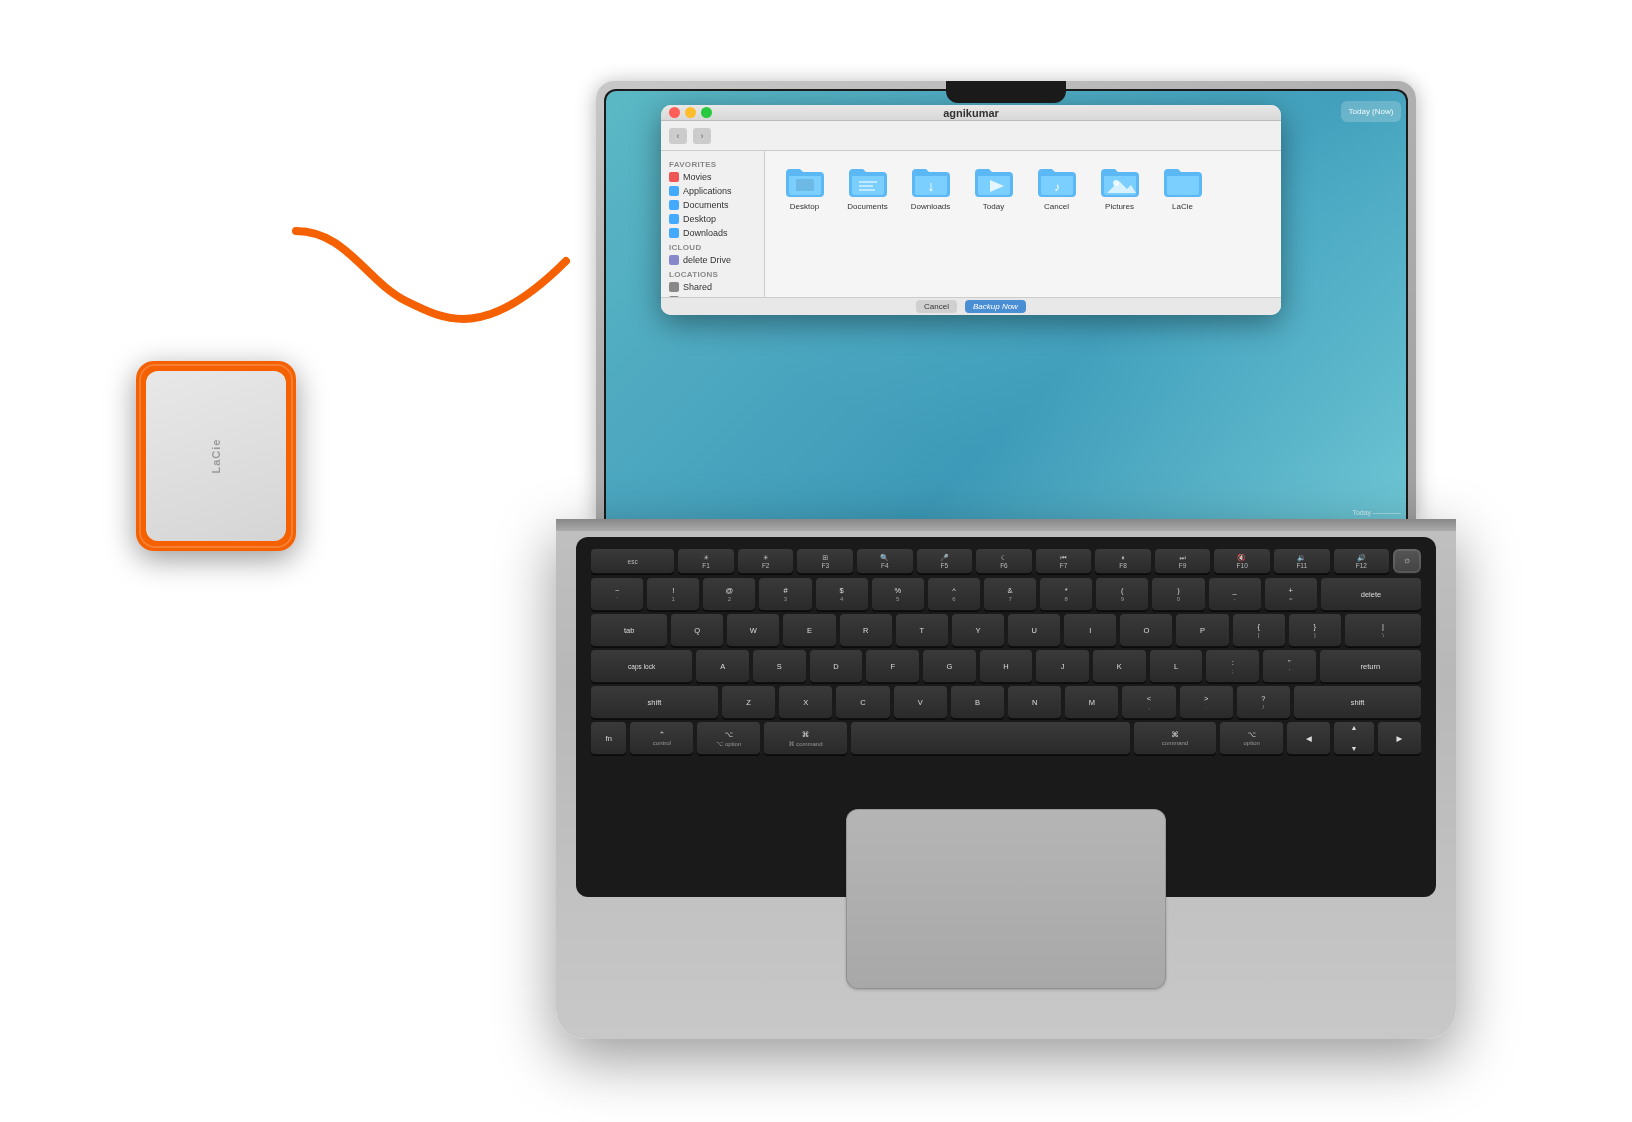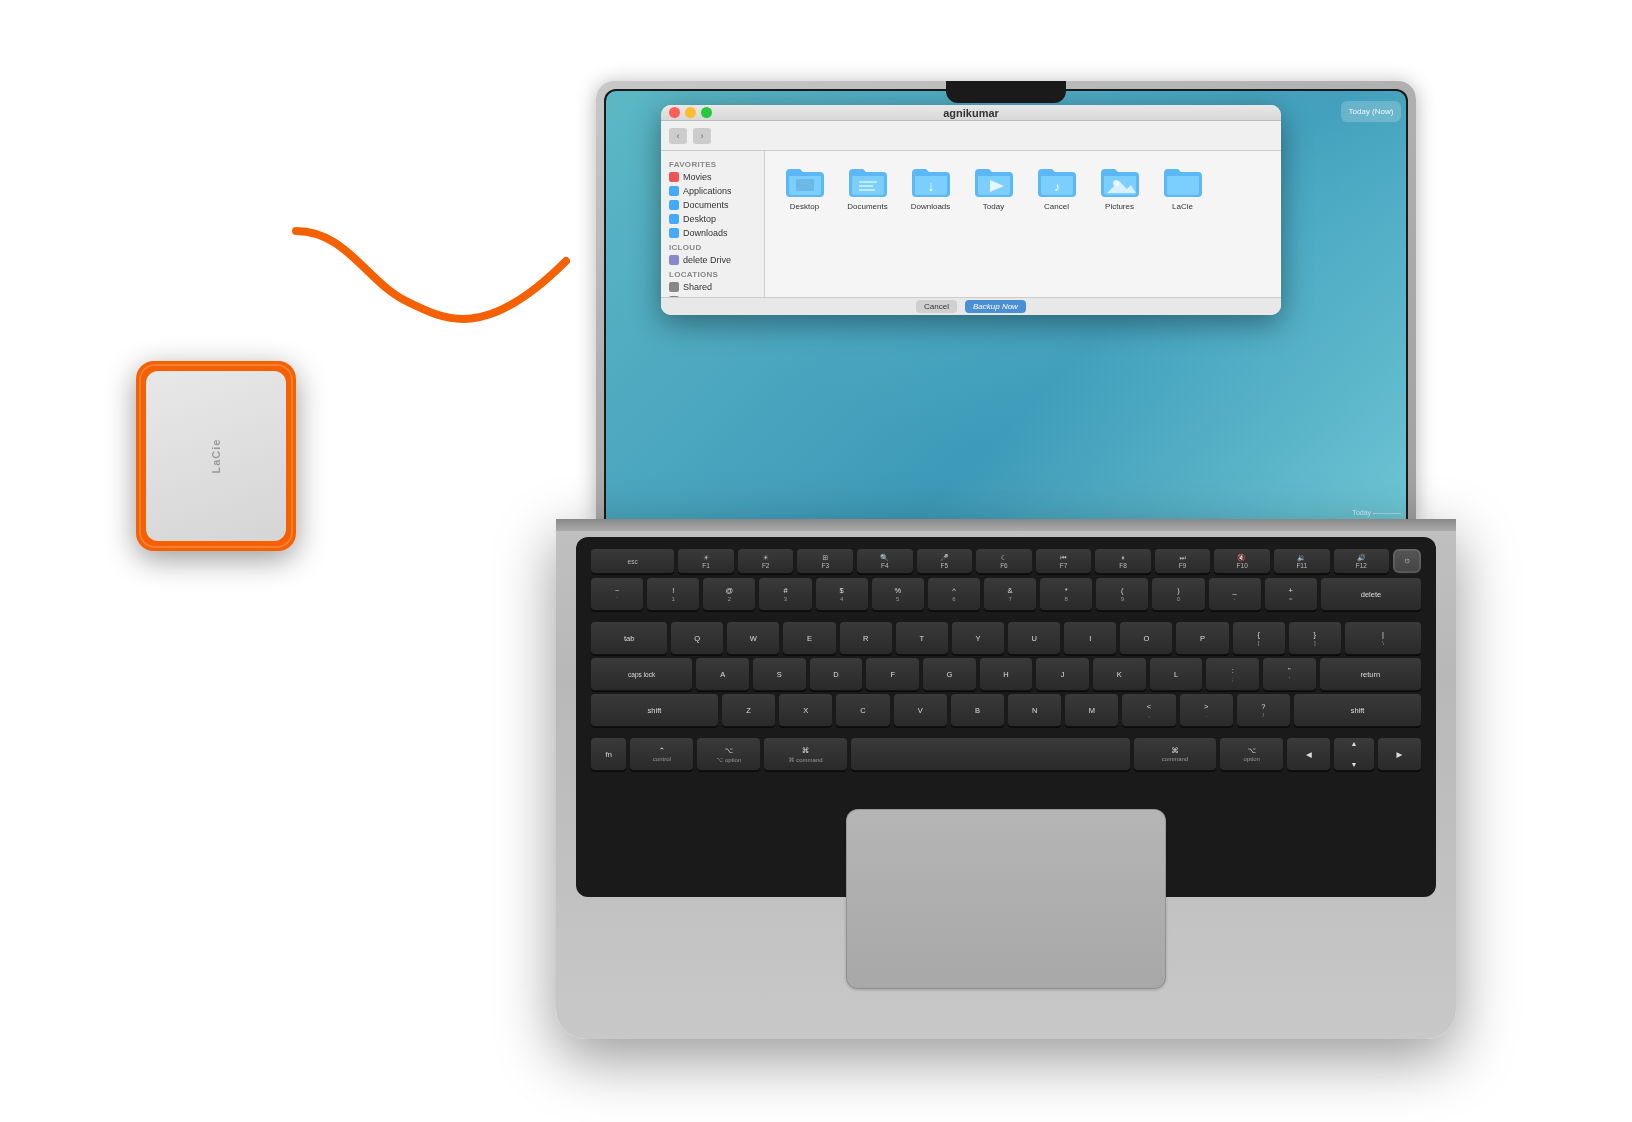--- a/index.html
+++ b/index.html
@@ -294,21 +294,21 @@
       justify-content: center;
       height: 32px;
       flex: 1;
       min-width: 0;
       box-shadow: 0 1px 0 #111, 0 2px 0 #0a0a0a;
       padding: 2px;
       text-align: center;
       position: relative;
     }
 
-    .key.wide-1-5 { flex: 1.5; margin-top: 8px; }
+    .key.wide-1-5 { flex: 1.5; }
     .key.wide-2 { flex: 2; }
     .key.wide-2-5 { flex: 2.5; }
     .key.wide-7 { flex: 7; }
 
     .key-sub {
       font-size: 6px;
       color: #999;
       margin-top: 1px;
     }
 

